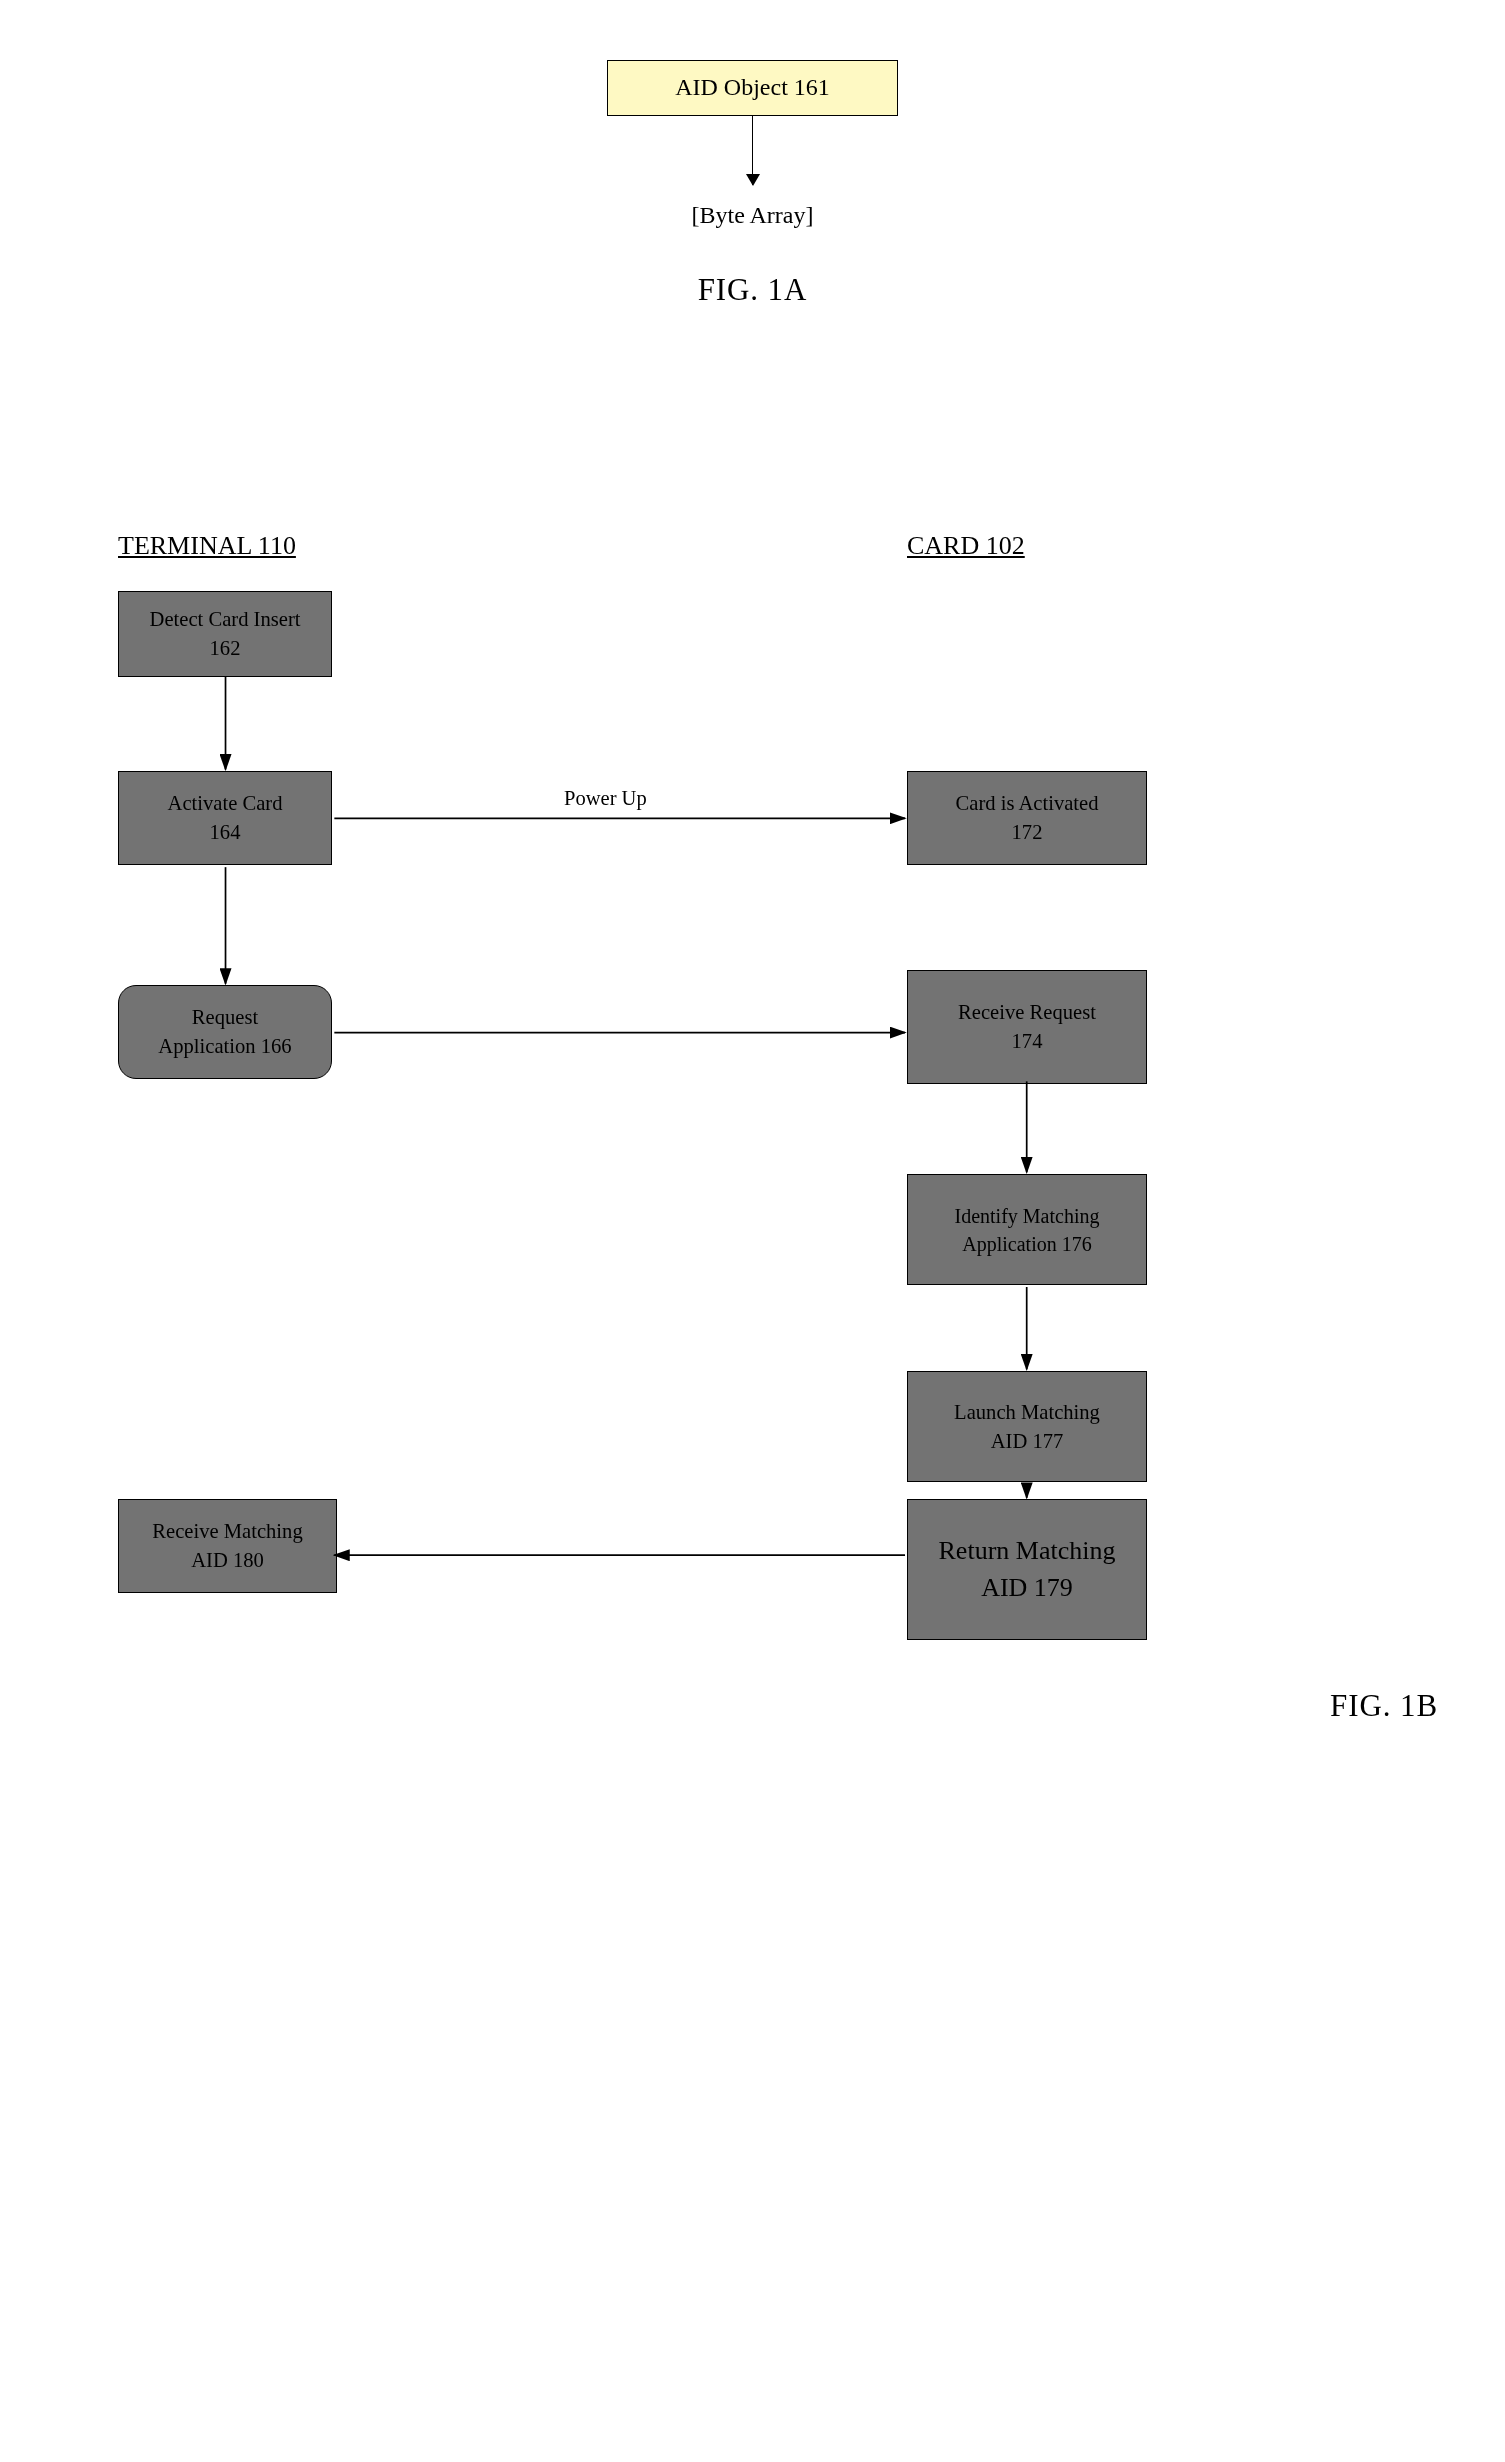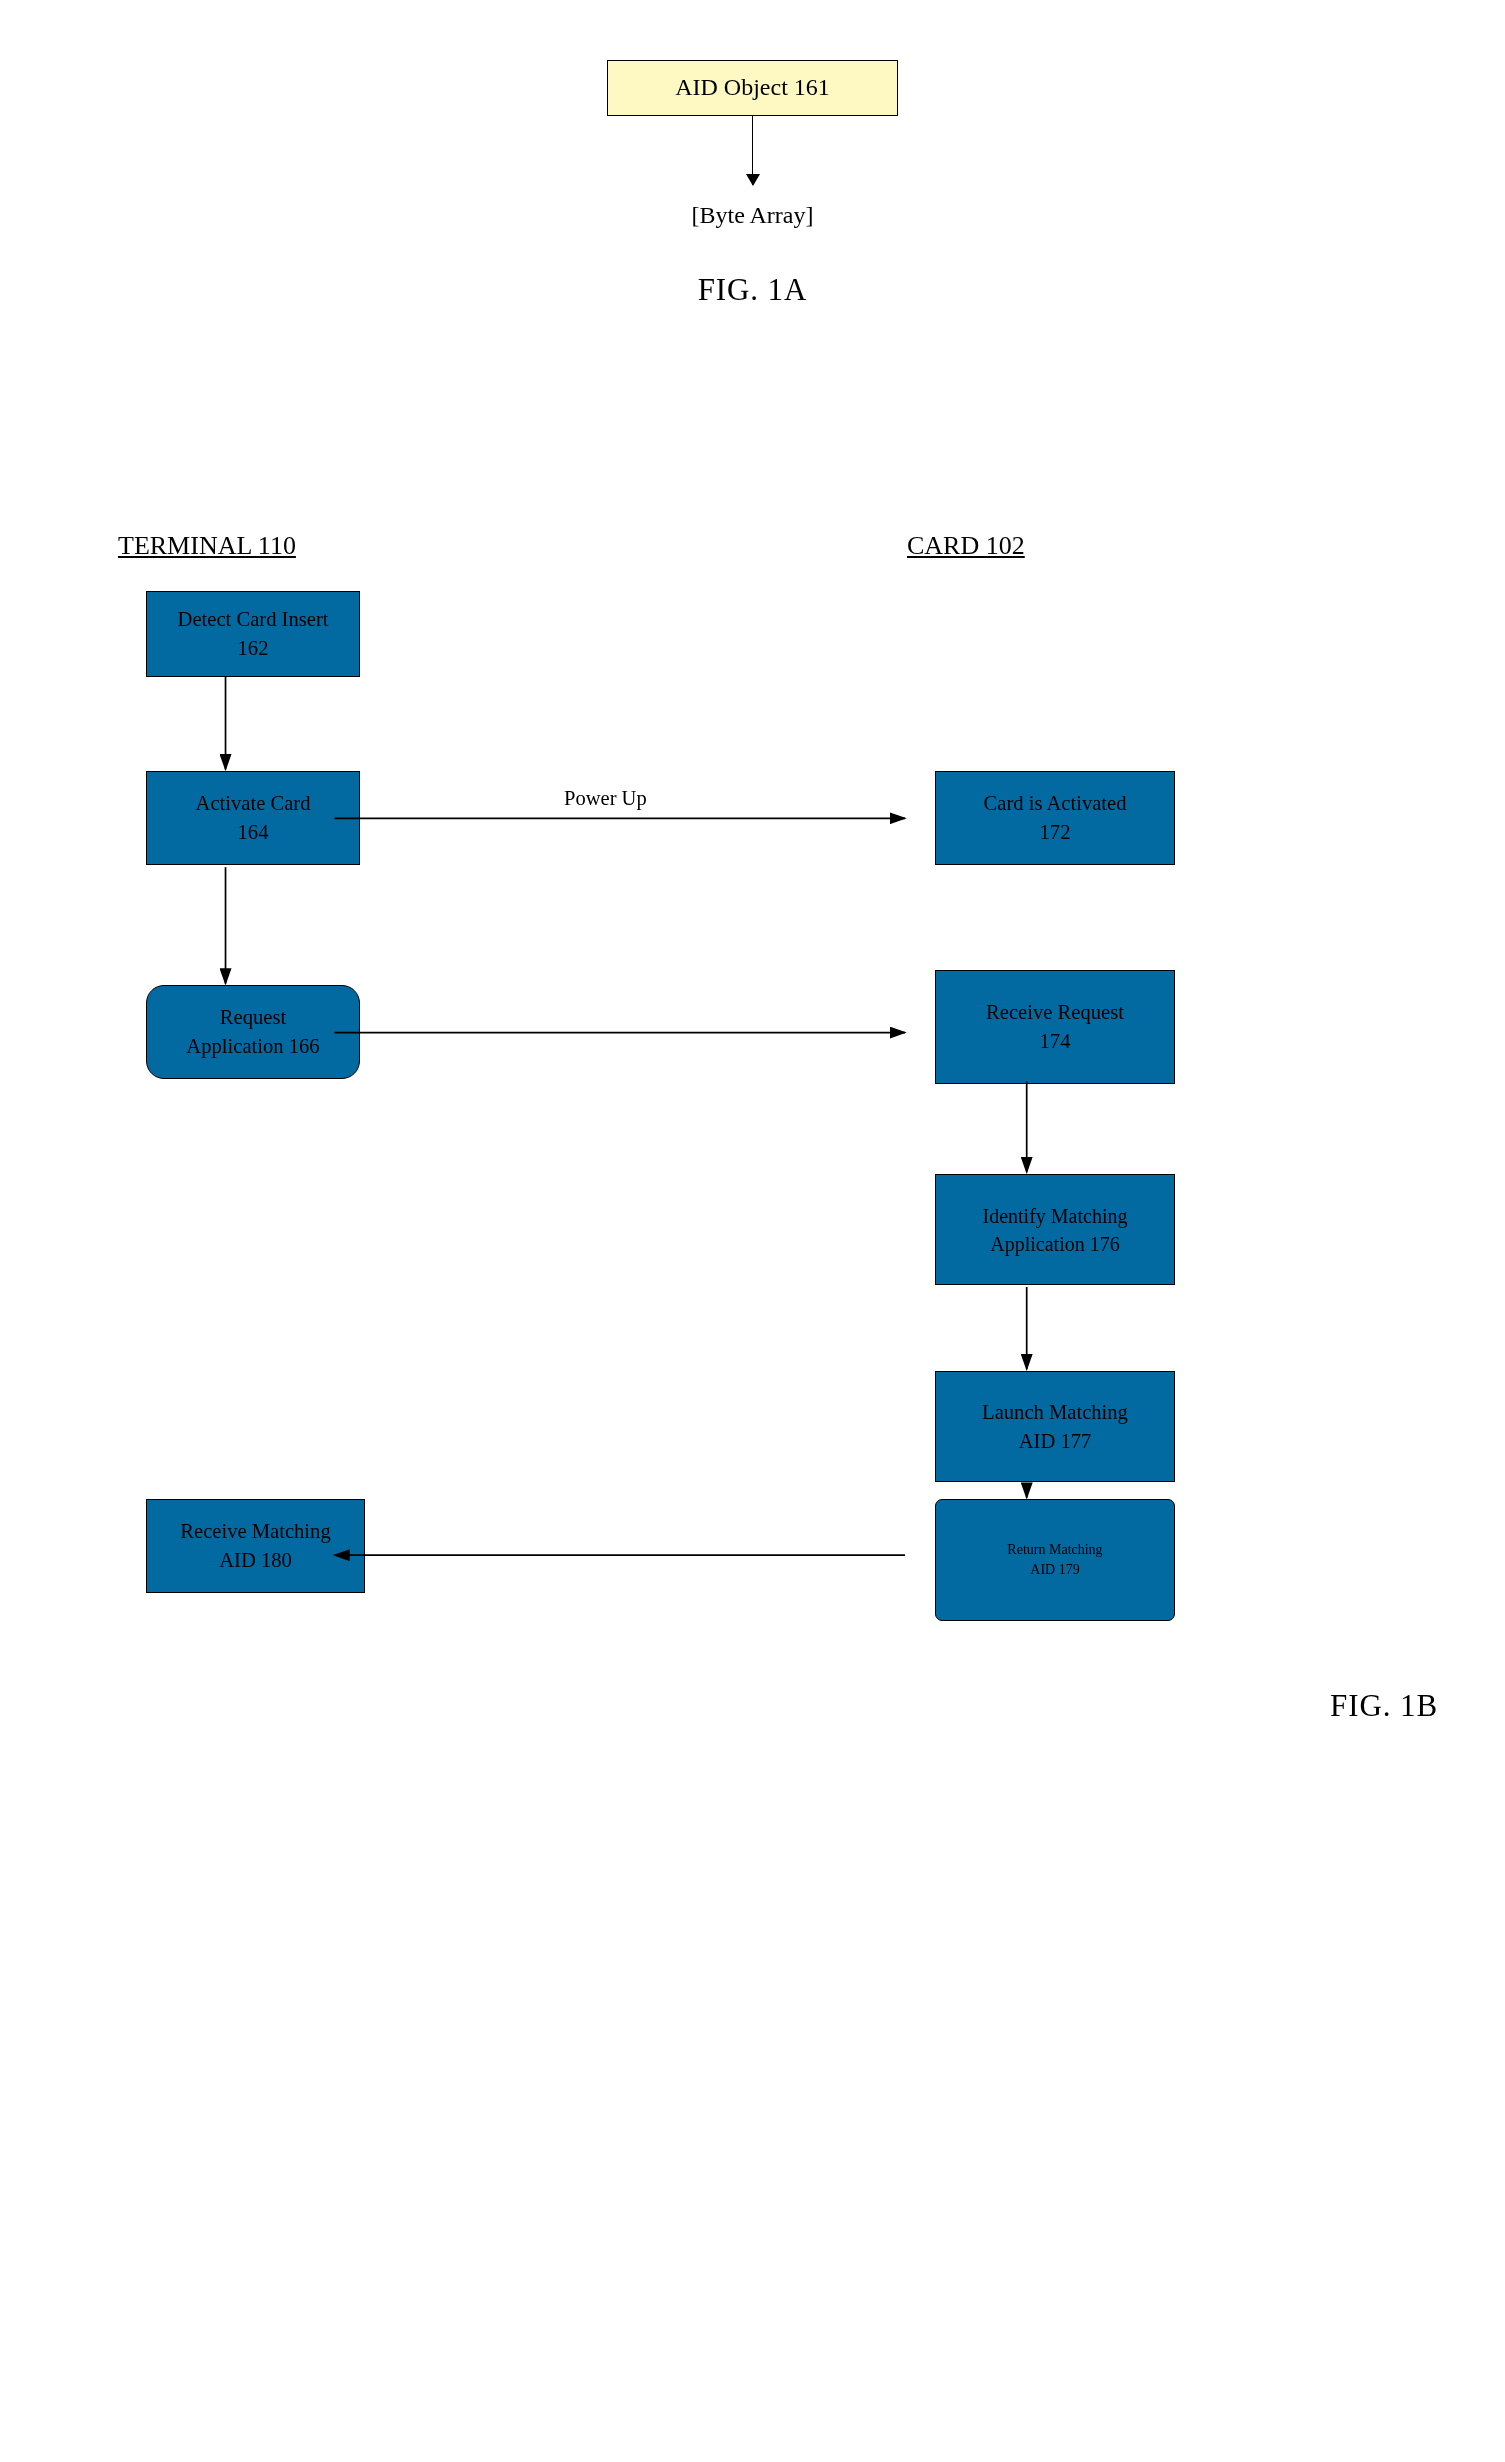--- a/index.html
+++ b/index.html
@@ -72,29 +72,28 @@
       font-size: 26px;
       font-weight: normal;
       text-decoration: underline;
       white-space: nowrap;
     }
 
     
     .diag-box {
       position: absolute;
       border: 1.7px solid #000;
-      background: #0369a1;
+      background: #737373;
       text-align: center;
       display: flex;
       align-items: center;
       justify-content: center;
       font-size: 22px;
       line-height: 1.4;
       padding: 6.9px 13.7px;
-      margin-left: 28px;
     }
 
     
     .svg-overlay {
       position: absolute;
       top: 0;
       left: 0;
       width: 100%;
       height: 100%;
       pointer-events: none;
@@ -168,21 +167,21 @@
     </div>
 
     <div class="diag-box" style="width: 240px; height: 111px; left: 840px; top: 660px; font-size:20px;">
       Identify Matching<br>Application 176
     </div>
 
     <div class="diag-box" style="width: 240px; height: 111px; left: 840px; top: 857px; font-size:20.6px;">
       Launch Matching<br>AID 177
     </div>
 
-    <div class="diag-box" style="width: 240px; height: 122px; left: 840px; top: 985px; font-size:14px;border-radius:7px;">
+    <div class="diag-box" style="width: 240px; height: 141px; left: 840px; top: 985px; font-size:26px;">
       Return Matching<br>AID 179
     </div>
 
     <svg class="svg-overlay" xmlns="http://www.w3.org/2000/svg" viewBox="0 0 1600 2000" width="1371" height="1714">
       <defs>
         <marker id="arrowhead" markerWidth="10" markerHeight="7" refX="9" refY="3.5" orient="auto">
           <polygon points="0 0, 10 3.5, 0 7" fill="#000"></polygon>
         </marker>
         <marker id="arrowhead-left" markerWidth="10" markerHeight="7" refX="1" refY="3.5" orient="auto">
           <polygon points="10 0, 0 3.5, 10 7" fill="#000"></polygon>

